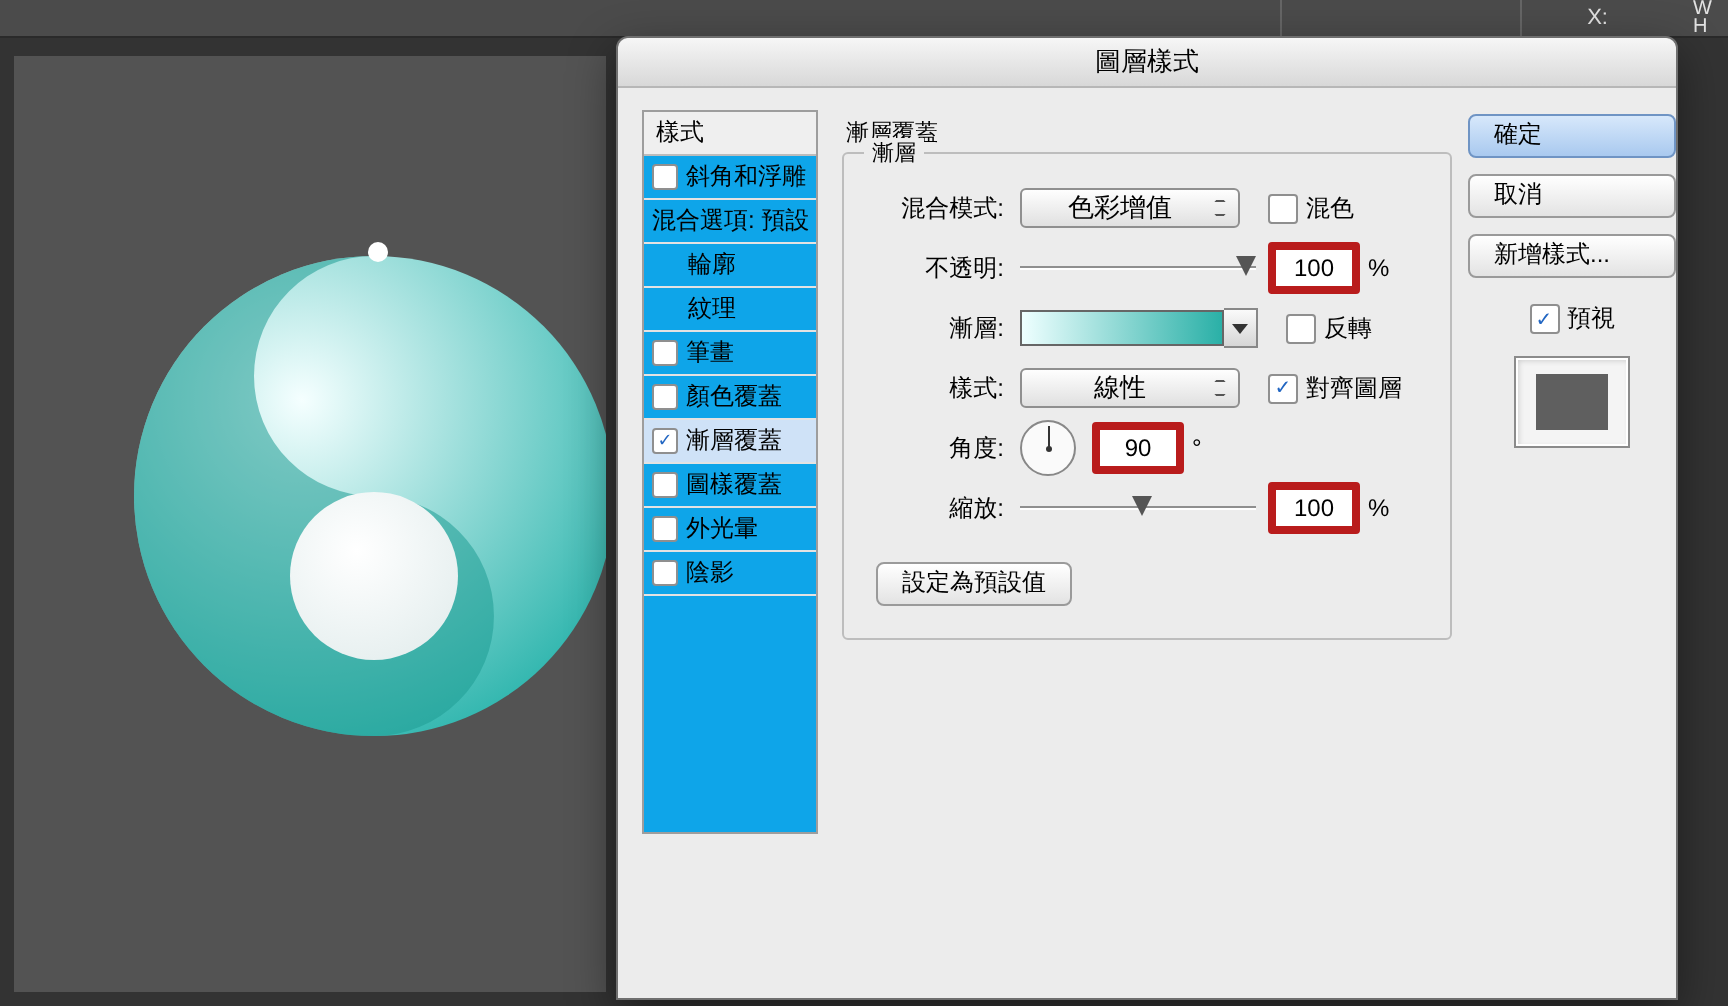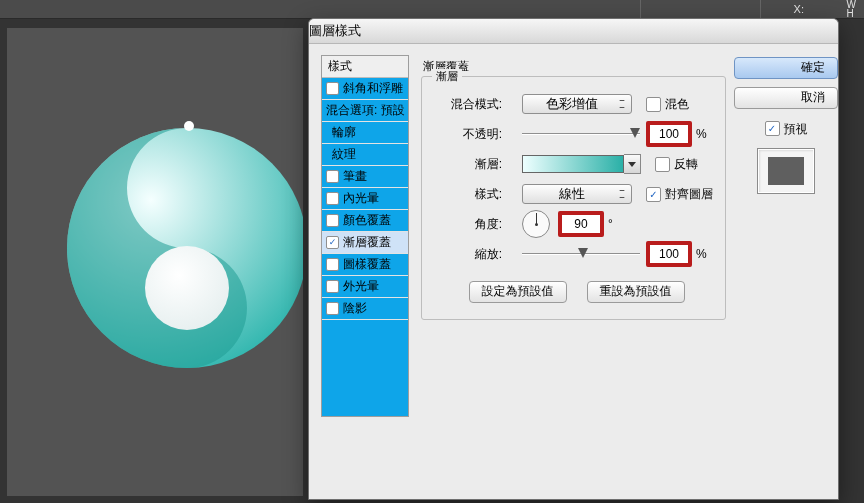--- a/index.html
+++ b/index.html
@@ -5,37 +5,37 @@
   html,body{margin:0;padding:0;width:864px;height:503px;font-family:"Helvetica Neue",Arial,sans-serif;font-size:12px;color:#000;overflow:hidden}
   .stage{position:relative;width:864px;height:503px;background:#333}
   .topbar{position:absolute;left:0;top:0;width:864px;height:18px;background:#4b4b4b;border-bottom:1px solid #2a2a2a}
   .topbar .sep{position:absolute;top:0;height:18px;border-left:1px solid #666}
   .topbar .x{position:absolute;right:60px;top:3px;color:#e2e2e2;font-size:11px}
   .topbar .wh{position:absolute;right:8px;top:0;color:#e2e2e2;font-size:10px;line-height:9px;text-align:left}
   .canvas{position:absolute;left:7px;top:28px;width:296px;height:468px;background:#535353;overflow:hidden}
   .canvas svg{position:absolute;left:60px;top:70px}
 
   .dialog{position:absolute;left:308px;top:18px;width:529px;height:480px;background:#ececec;border:1px solid #6f6f6f;border-radius:6px 6px 0 0;box-shadow:0 8px 24px rgba(0,0,0,.45)}
-  .titlebar{height:24px;background:linear-gradient(#f6f6f6,#d8d8d8);border-bottom:1px solid #b7b7b7;border-radius:6px 6px 0 0;text-align:left;line-height:24px;font-size:13px}
+  .titlebar{height:24px;background:linear-gradient(#f6f6f6,#d8d8d8);border-bottom:1px solid #b7b7b7;border-radius:6px 6px 0 0;text-align:center;line-height:24px;font-size:13px}
   .body{position:absolute;left:0;top:24px;right:0;bottom:0}
 
   .styles-panel{position:absolute;left:12px;top:12px;width:86px;height:360px;border:1px solid #9d9d9d;background:#0ea5e9}
   .styles-panel .hdr{height:21px;line-height:21px;border-bottom:1px solid #bcbcbc;background:#efefef;padding-left:6px}
   .styles-panel .row{height:21px;line-height:21px;border-bottom:1px solid #e3e3e3;padding-left:4px;white-space:nowrap;overflow:hidden;display:flex;align-items:center;cursor:default}
   .styles-panel .row.active{background:#cfe2f7}
   .styles-panel .chk{width:11px;height:11px;border:1px solid #8f8f8f;border-radius:2px;margin-right:4px;display:inline-flex;align-items:center;justify-content:center;background:#fff;font-size:9px;color:#2266c2}
   .styles-panel .chk.checked::after{content:"✓"}
-  .styles-panel .sub{padding-left:10px}
+  .styles-panel .sub{padding-left:22px}
 
   .settings{position:absolute;left:112px;top:16px;width:305px;height:350px}
   .group-title{font-size:11.5px;margin-bottom:2px;margin-left:2px}
   .fieldset{border:1px solid #bdbdbd;border-radius:3px;padding:10px 10px 16px 16px;position:relative}
   .legend{position:absolute;top:-8px;left:10px;background:#ececec;padding:0 4px;font-size:11px}
   .frow{display:flex;align-items:center;height:26px;margin-top:4px}
-  .flabel{width:64px;text-align:right;margin-right:20px}
+  .flabel{width:64px;text-align:right;margin-right:8px}
   .sel{appearance:none;-webkit-appearance:none;height:20px;border:1px solid #8f8f8f;border-radius:3px;background:linear-gradient(#fefefe,#e0e0e0);padding:0 18px 0 8px;font-size:13px;position:relative}
   .selwrap{position:relative;display:inline-block}
   .selwrap::after{content:"";position:absolute;right:6px;top:4px;width:8px;height:12px;background:
      linear-gradient(#555,#555) center 2px/6px 1px no-repeat,
      linear-gradient(#555,#555) center 9px/6px 1px no-repeat;
      clip-path:polygon(50% 0,100% 35%,0 35%,50% 0,0 65%,100% 65%,50% 100%,0 65%);
   }
   .inline-chk{width:13px;height:13px;border:1px solid #8f8f8f;border-radius:2px;background:#fff;margin:0 4px 0 14px;display:inline-flex;align-items:center;justify-content:center;font-size:10px;color:#2266c2}
   .inline-chk.checked::after{content:"✓"}
   .slider{width:118px;height:14px;position:relative;margin-right:6px}
@@ -45,25 +45,25 @@
   .pct{margin-left:4px}
   .gradswatch{width:100px;height:16px;border:1px solid #666;background:linear-gradient(90deg,#eeffff,#2ab0a7);display:inline-block}
   .dropbtn{width:16px;height:18px;border:1px solid #888;border-left:none;background:linear-gradient(#fafafa,#d6d6d6);display:inline-flex;align-items:center;justify-content:center}
   .dropbtn::after{content:"";border-left:4px solid transparent;border-right:4px solid transparent;border-top:5px solid #333}
   .angle{width:26px;height:26px;border:1px solid #888;border-radius:50%;position:relative;background:#fafafa;margin-right:8px}
   .angle::after{content:"";position:absolute;left:13px;top:2px;width:1px;height:12px;background:#333}
   .angle::before{content:"";position:absolute;left:12px;top:12px;width:3px;height:3px;background:#333;border-radius:50%}
   .btn{height:20px;border:1px solid #9a9a9a;border-radius:4px;background:linear-gradient(#ffffff,#e3e3e3);padding:0 12px;font-size:12px;line-height:18px;display:inline-block;cursor:default}
   .btn.primary{background:linear-gradient(#d7e8fb,#a9c9ef);border-color:#6f94c4}
   .side{position:absolute;right:12px;top:14px;width:80px;display:flex;flex-direction:column;align-items:center;gap:8px}
-  .side .btn{width:78px;text-align:right}
-  .prev-chk{display:flex;margin-top:4px}
+  .side .btn{width:78px;text-align:left}
+  .prev-chk{display:flex;align-items:center;margin-top:4px}
   .preview-sw{width:56px;height:44px;border:1px solid #8b8b8b;background:#f4f4f4;box-shadow:inset 0 0 0 1px #fff,inset 1px 1px 3px rgba(0,0,0,.2);display:flex;align-items:center;justify-content:center;margin-top:2px}
   .preview-sw div{width:36px;height:28px;background:#5f5f5f}
-  .btnrow{margin-top:14px;display:flex;gap:20px;justify-content:center}
+  .btnrow{margin-top:14px;display:flex;gap:0;}
 </style>
 </head>
 <body>
 
 <div class="stage">
   <div class="topbar">
     <div class="sep" style="left:640px"></div>
     <div class="sep" style="left:760px"></div>
     <span class="x">X:</span>
     <span class="wh">W<br>H</span>
@@ -106,24 +106,20 @@
           </div>
         <div class="row sub">
             <span>紋理</span>
           </div>
         <div class="row">
             <span class="chk"></span>
             <span>筆畫</span>
           </div>
         <div class="row">
             <span class="chk"></span>
-            <span>內光暈</span>
-          </div>
-        <div class="row">
-            <span class="chk"></span>
             <span>顏色覆蓋</span>
           </div>
         <div class="row active">
             <span class="chk checked"></span>
             <span>漸層覆蓋</span>
           </div>
         <div class="row">
             <span class="chk"></span>
             <span>圖樣覆蓋</span>
           </div>
@@ -186,28 +182,28 @@
             <span class="slider">
                 <span class="track"></span>
                 <span class="thumb" style="left:56px"></span>
               </span>
             <span class="numbox">100</span>
             <span class="pct">%</span>
           </div>
 
           <div class="btnrow">
             <span class="btn">設定為預設值</span>
-            <span class="btn">重設為預設值</span>
           </div>
         </div>
       </div>
 
       <div class="side">
         <span class="btn primary">確定</span>
         <span class="btn">取消</span>
+        <span class="btn">新增樣式...</span>
         <div class="prev-chk">
           <span class="inline-chk checked" style="margin-left:0"></span>
           <span>預視</span>
         </div>
         <div class="preview-sw">
             <div></div>
           </div>
       </div>
 
     </div>

